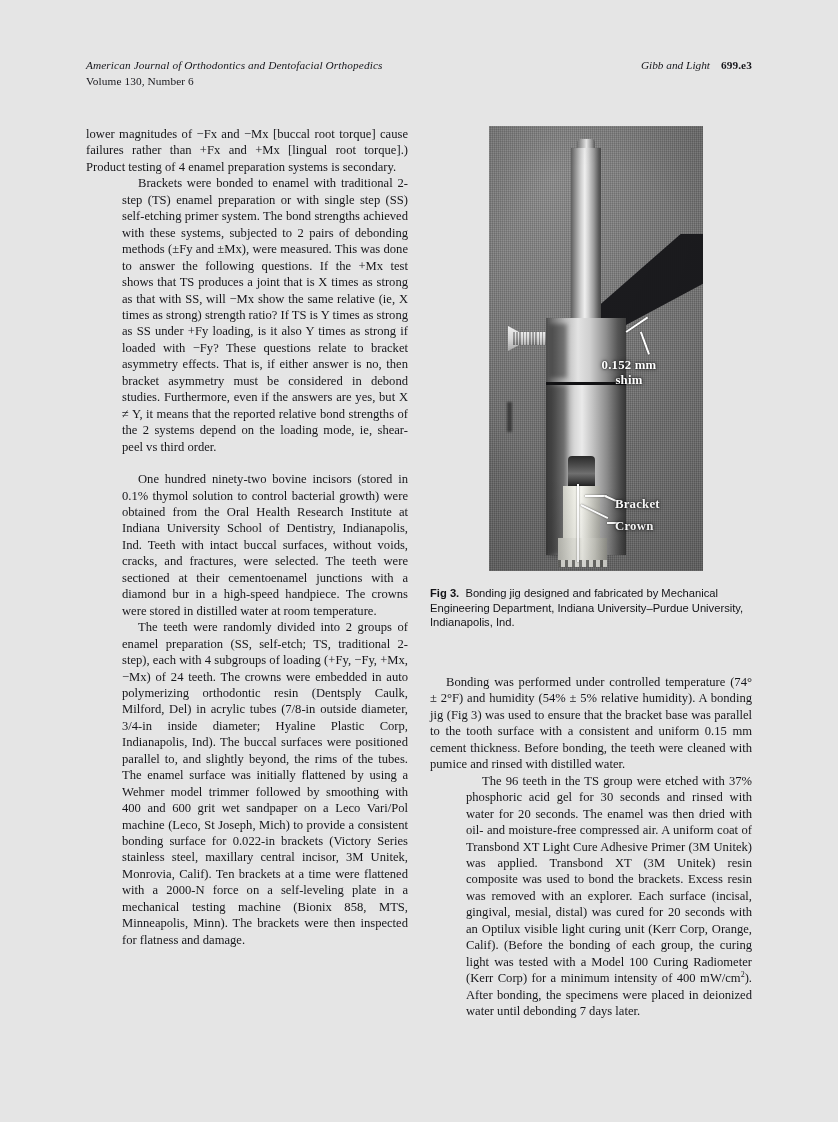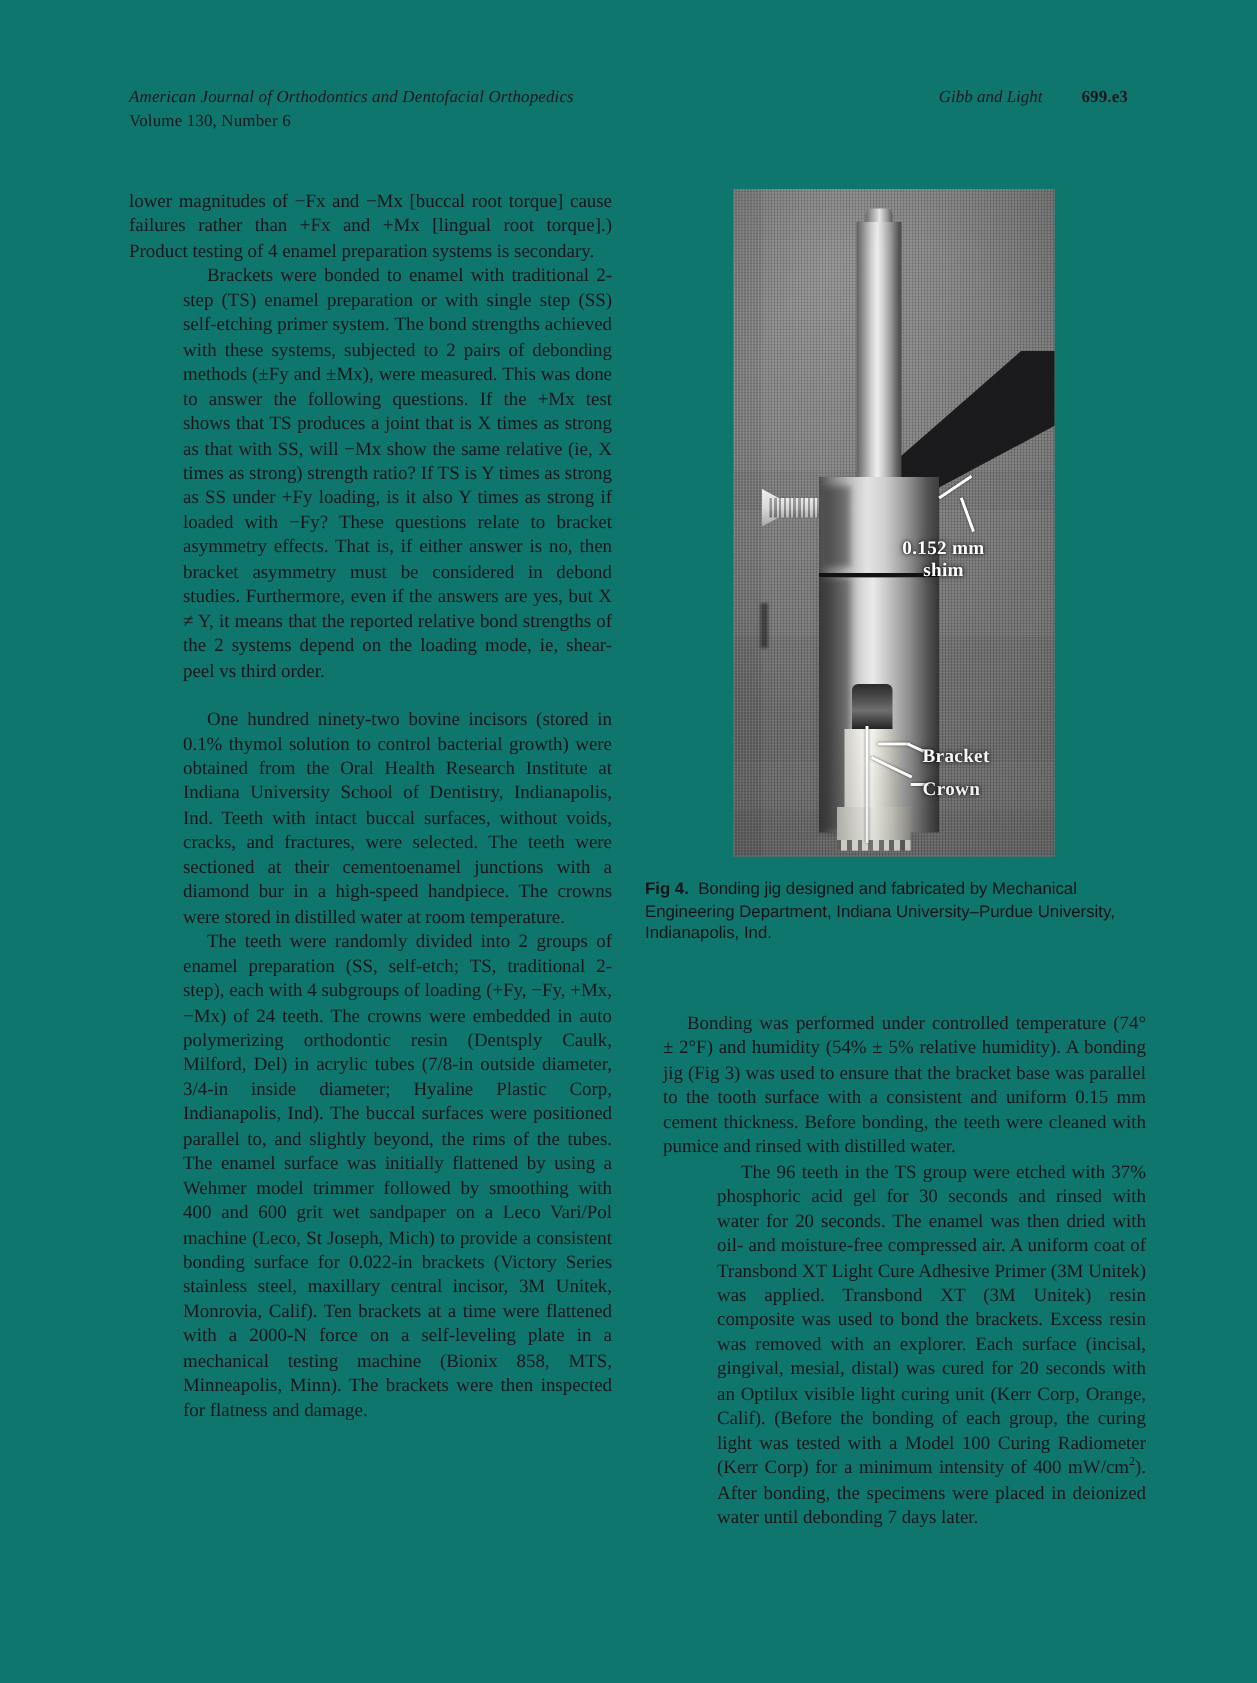--- a/index.html
+++ b/index.html
@@ -12,21 +12,21 @@
     height: 1122px;
     position: relative;
     overflow: hidden;
     font-family: "Liberation Serif", serif;
     color: #1a1a1a;
   }
 
   .page {
     position: absolute;
     inset: 0;
-    background: #0f766e;
+    background: #e5e5e5;
   }
 
   
   .runhead {
     position: absolute;
     left: 86px;
     top: 58px;
     width: 666px;
     height: 34px;
   }
@@ -54,21 +54,21 @@
   }
   .runhead-authors {
     font-style: italic;
     font-family: "Liberation Serif", serif;
     color: #17171c;
   }
   .runhead-folio {
     font-weight: bold;
     font-family: "Liberation Serif", serif;
     color: #17171c;
-    margin-left: 26px;
+    margin-left: 11px;
     letter-spacing: 0.1px;
   }
 
   
   .col {
     position: absolute;
     top: 126px;
     width: 322px;
   }
   .col-left  { left: 86px; }
@@ -316,21 +316,21 @@
     margin-top: 15px;
     font-family: "Liberation Sans", sans-serif;
     font-size: 11.2px;
     line-height: 14.6px;
     color: #121216;
     text-align: left;
   }
   .figcaption b { font-weight: bold; }
   .figcaption .capspace { letter-spacing: 0; }
 
-  .after-figure { position: absolute; left: 442px; top: 658px; width: 322px; }
+  .after-figure { position: absolute; left: 430px; top: 658px; width: 322px; }
 </style>
 </head>
 <body>
 
 <div class="page">
 
   <div class="runhead">
     <div class="runhead-left">
       <span>American Journal of Orthodontics and Dentofacial Orthopedics</span>
       <span class="l2 vol-num">Volume 130, Number 6</span>
@@ -381,21 +381,21 @@
 
       <div class="leader" style="left:92px; top:378px; width:30px; height:1.6px; transform:rotate(26deg); transform-origin:left center;"></div>
       <div class="leader" style="left:118px; top:396px; width:12px; height:1.6px;"></div>
       <div class="leader" style="left:88px; top:358px; width:1.6px; height:78px;"></div>
       <div class="photo-label lbl-crown">Crown</div>
 
       <div class="photo-vignette"></div>
     </div>
 
     <div class="figcaption">
-      <b>Fig 4.</b><span class="capspace">&nbsp; </span><span>Bonding jig designed and fabricated by Mechanical Engineering Department, Indiana University–Purdue University, Indianapolis, Ind.</span>
+      <b>Fig 3.</b><span class="capspace">&nbsp; </span><span>Bonding jig designed and fabricated by Mechanical Engineering Department, Indiana University–Purdue University, Indianapolis, Ind.</span>
     </div>
   </div>
 
   <div class="after-figure">
     <p class="body indent"><span>Bonding was performed under controlled temperature (74° ± 2°F) and humidity (54% ± 5% relative humidity). A bonding jig (</span><span class="figref">Fig 3</span><span>) was used to ensure that the bracket base was parallel to the tooth surface with a consistent and uniform 0.15 mm cement thickness. Before bonding, the teeth were cleaned with pumice and rinsed with distilled water.</span></p>
     <p class="body"><span>The 96 teeth in the TS group were etched with 37% phosphoric acid gel for 30 seconds and rinsed with water for 20 seconds. The enamel was then dried with oil- and moisture-free compressed air. A uniform coat of Transbond XT Light Cure Adhesive Primer (3M Unitek) was applied. Transbond XT (3M Unitek) resin composite was used to bond the brackets. Excess resin was removed with an explorer. Each surface (incisal, gingival, mesial, distal) was cured for 20 seconds with an Optilux visible light curing unit (Kerr Corp, Orange, Calif). (Before the bonding of each group, the curing light was tested with a Model 100 Curing Radiometer (Kerr Corp) for a minimum intensity of 400 mW/cm</span><sup class="exp">2</sup><span>). After bonding, the specimens were placed in deionized water until debonding 7 days later.</span></p>
   </div>
 
 </div>
 

